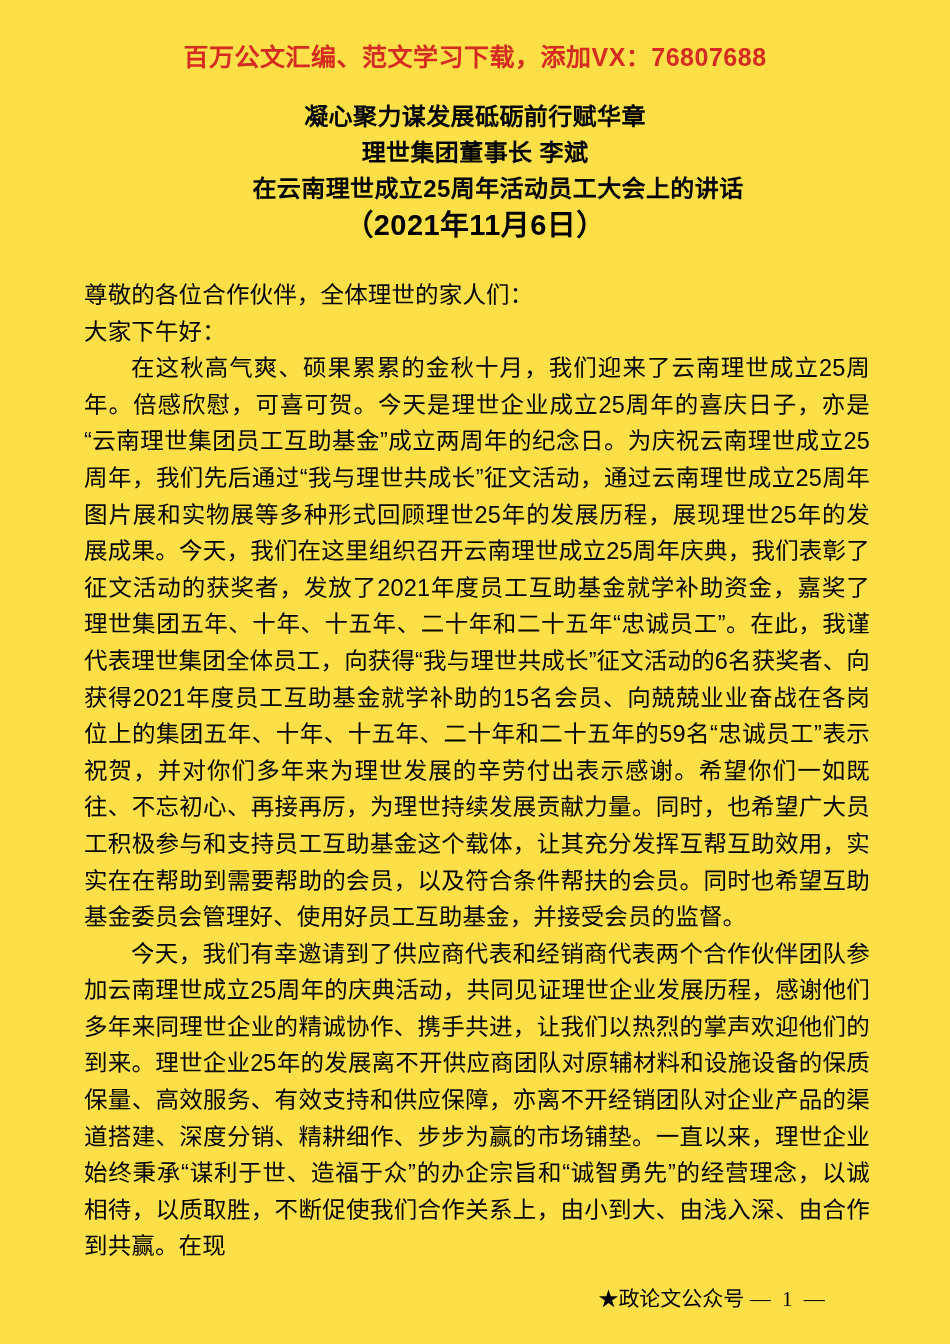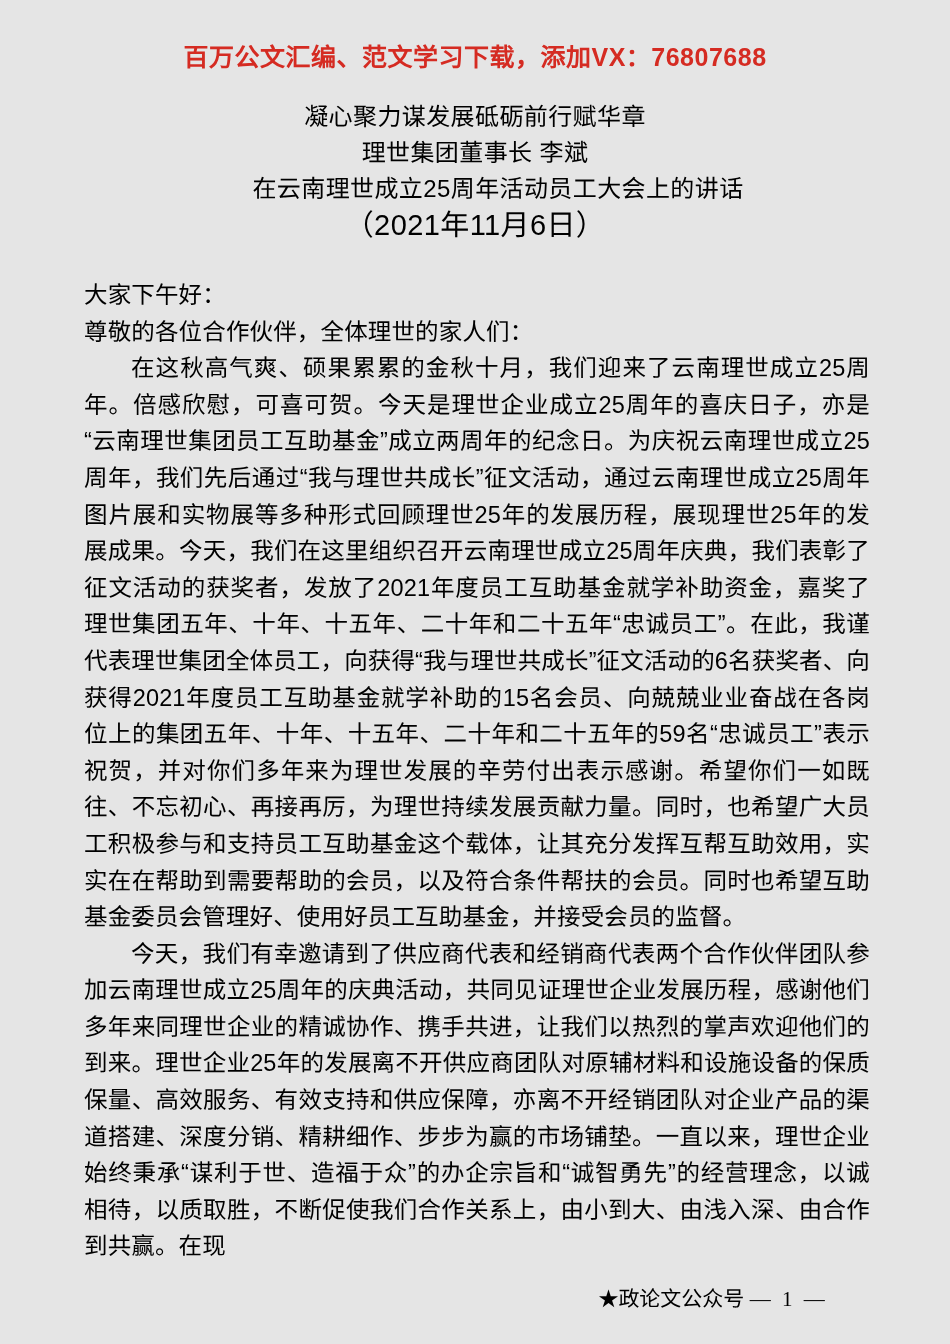--- a/index.html
+++ b/index.html
@@ -41,21 +41,21 @@
   
   .title-block {
     position: absolute;
     top: 99px;
     left: 0;
     width: 950px;
     text-align: center;
   }
   .title-line {
     font-size: 24px;
-    font-weight: 400;
+    font-weight: 700;
     line-height: 36px;
     letter-spacing: 0.4px;
     white-space: nowrap;
   }
   .title-line.l1 { font-size: 24px; }
   .title-line.l2 { font-size: 24px; }
   .title-line.l3 { font-size: 24px; padding-left: 46px; }
   .title-line.l4 { font-size: 29px; }
 
   
@@ -97,34 +97,34 @@
   .footer-inner {
     display: inline-block;
     margin-left: 420px;
   }
   .footer-mark { font-size: 20px; }
   .footer-page { letter-spacing: 3px; }
 </style>
 </head>
 <body style="color: rgb(0, 0, 0);">
 
-<div id="page" style="background: #e5e5e5;">
+<div id="page" style="background: #fde047;">
 
   <div class="promo-banner" style="color: rgb(213, 43, 34);">百万公文汇编、范文学习下载，添加VX：76807688</div>
 
   <div class="title-block">
     <div class="title-line l1">凝心聚力谋发展砥砺前行赋华章</div>
     <div class="title-line l2">理世集团董事长  李斌</div>
     <div class="title-line l3">在云南理世成立25周年活动员工大会上的讲话</div>
     <div class="title-line l4">（2021年11月6日）</div>
   </div>
 
   <div class="body-block">
+    <p class="para no-justify">尊敬的各位合作伙伴，全体理世的家人们：</p>
     <p class="para no-justify">大家下午好：</p>
-    <p class="para no-justify">尊敬的各位合作伙伴，全体理世的家人们：</p>
     <p class="para indent">在这秋高气爽、硕果累累的金秋十月，我们迎来了云南理世成立25周年。倍感欣慰，可喜可贺。今天是理世企业成立25周年的喜庆日子，亦是“云南理世集团员工互助基金”成立两周年的纪念日。为庆祝云南理世成立25周年，我们先后通过“我与理世共成长”征文活动，通过云南理世成立25周年图片展和实物展等多种形式回顾理世25年的发展历程，展现理世25年的发展成果。今天，我们在这里组织召开云南理世成立25周年庆典，我们表彰了征文活动的获奖者，发放了2021年度员工互助基金就学补助资金，嘉奖了理世集团五年、十年、十五年、二十年和二十五年“忠诚员工”。在此，我谨代表理世集团全体员工，向获得“我与理世共成长”征文活动的6名获奖者、向获得2021年度员工互助基金就学补助的15名会员、向兢兢业业奋战在各岗位上的集团五年、十年、十五年、二十年和二十五年的59名“忠诚员工”表示祝贺，并对你们多年来为理世发展的辛劳付出表示感谢。希望你们一如既往、不忘初心、再接再厉，为理世持续发展贡献力量。同时，也希望广大员工积极参与和支持员工互助基金这个载体，让其充分发挥互帮互助效用，实实在在帮助到需要帮助的会员，以及符合条件帮扶的会员。同时也希望互助基金委员会管理好、使用好员工互助基金，并接受会员的监督。</p>
     <p class="para indent">今天，我们有幸邀请到了供应商代表和经销商代表两个合作伙伴团队参加云南理世成立25周年的庆典活动，共同见证理世企业发展历程，感谢他们多年来同理世企业的精诚协作、携手共进，让我们以热烈的掌声欢迎他们的到来。理世企业25年的发展离不开供应商团队对原辅材料和设施设备的保质保量、高效服务、有效支持和供应保障，亦离不开经销团队对企业产品的渠道搭建、深度分销、精耕细作、步步为赢的市场铺垫。一直以来，理世企业始终秉承“谋利于世、造福于众”的办企宗旨和“诚智勇先”的经营理念，以诚相待，以质取胜，不断促使我们合作关系上，由小到大、由浅入深、由合作到共赢。在现</p>
   </div>
 
   <div class="footer">
     <span class="footer-inner">
       <span class="footer-mark">★</span><span>政论文公众号</span>
       <span class="footer-page">— 1 —</span>
     </span>
   </div>

